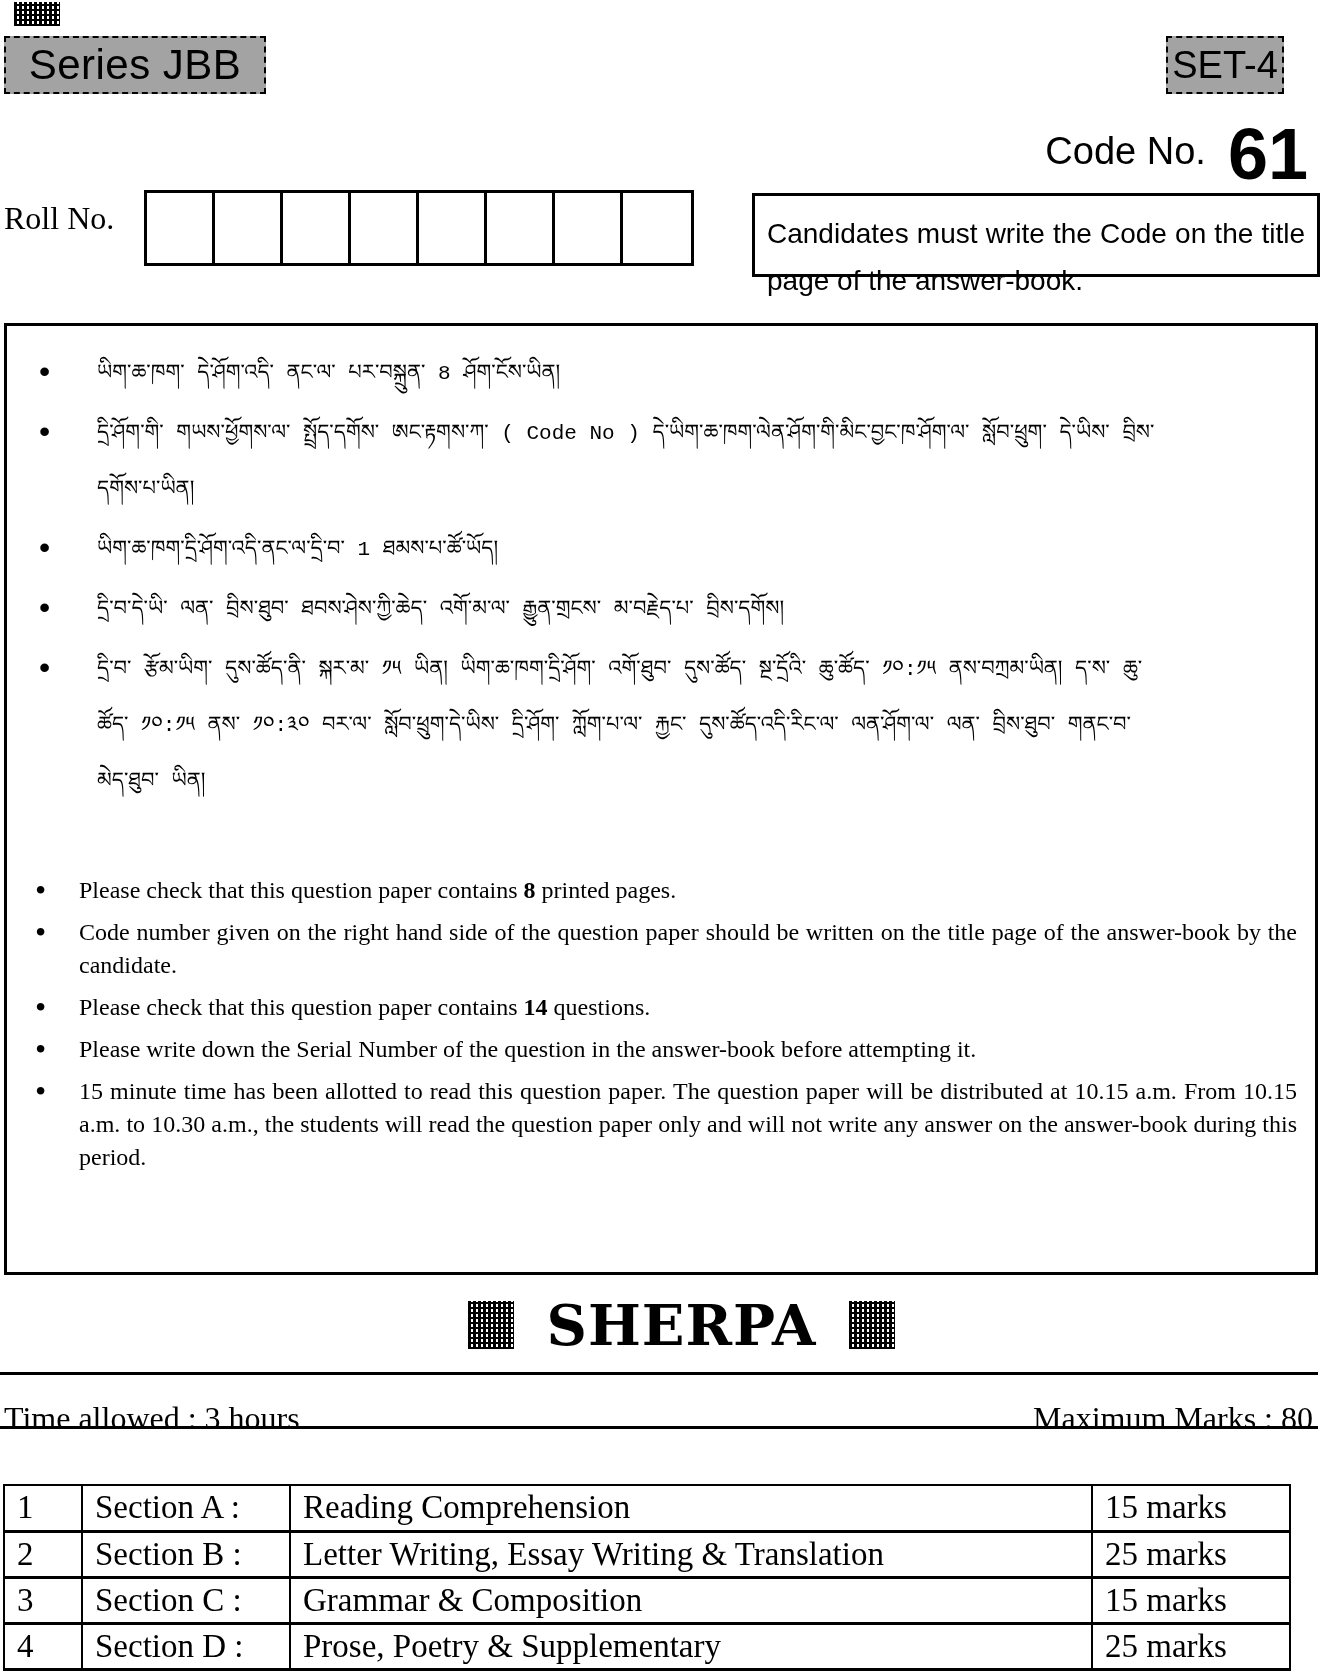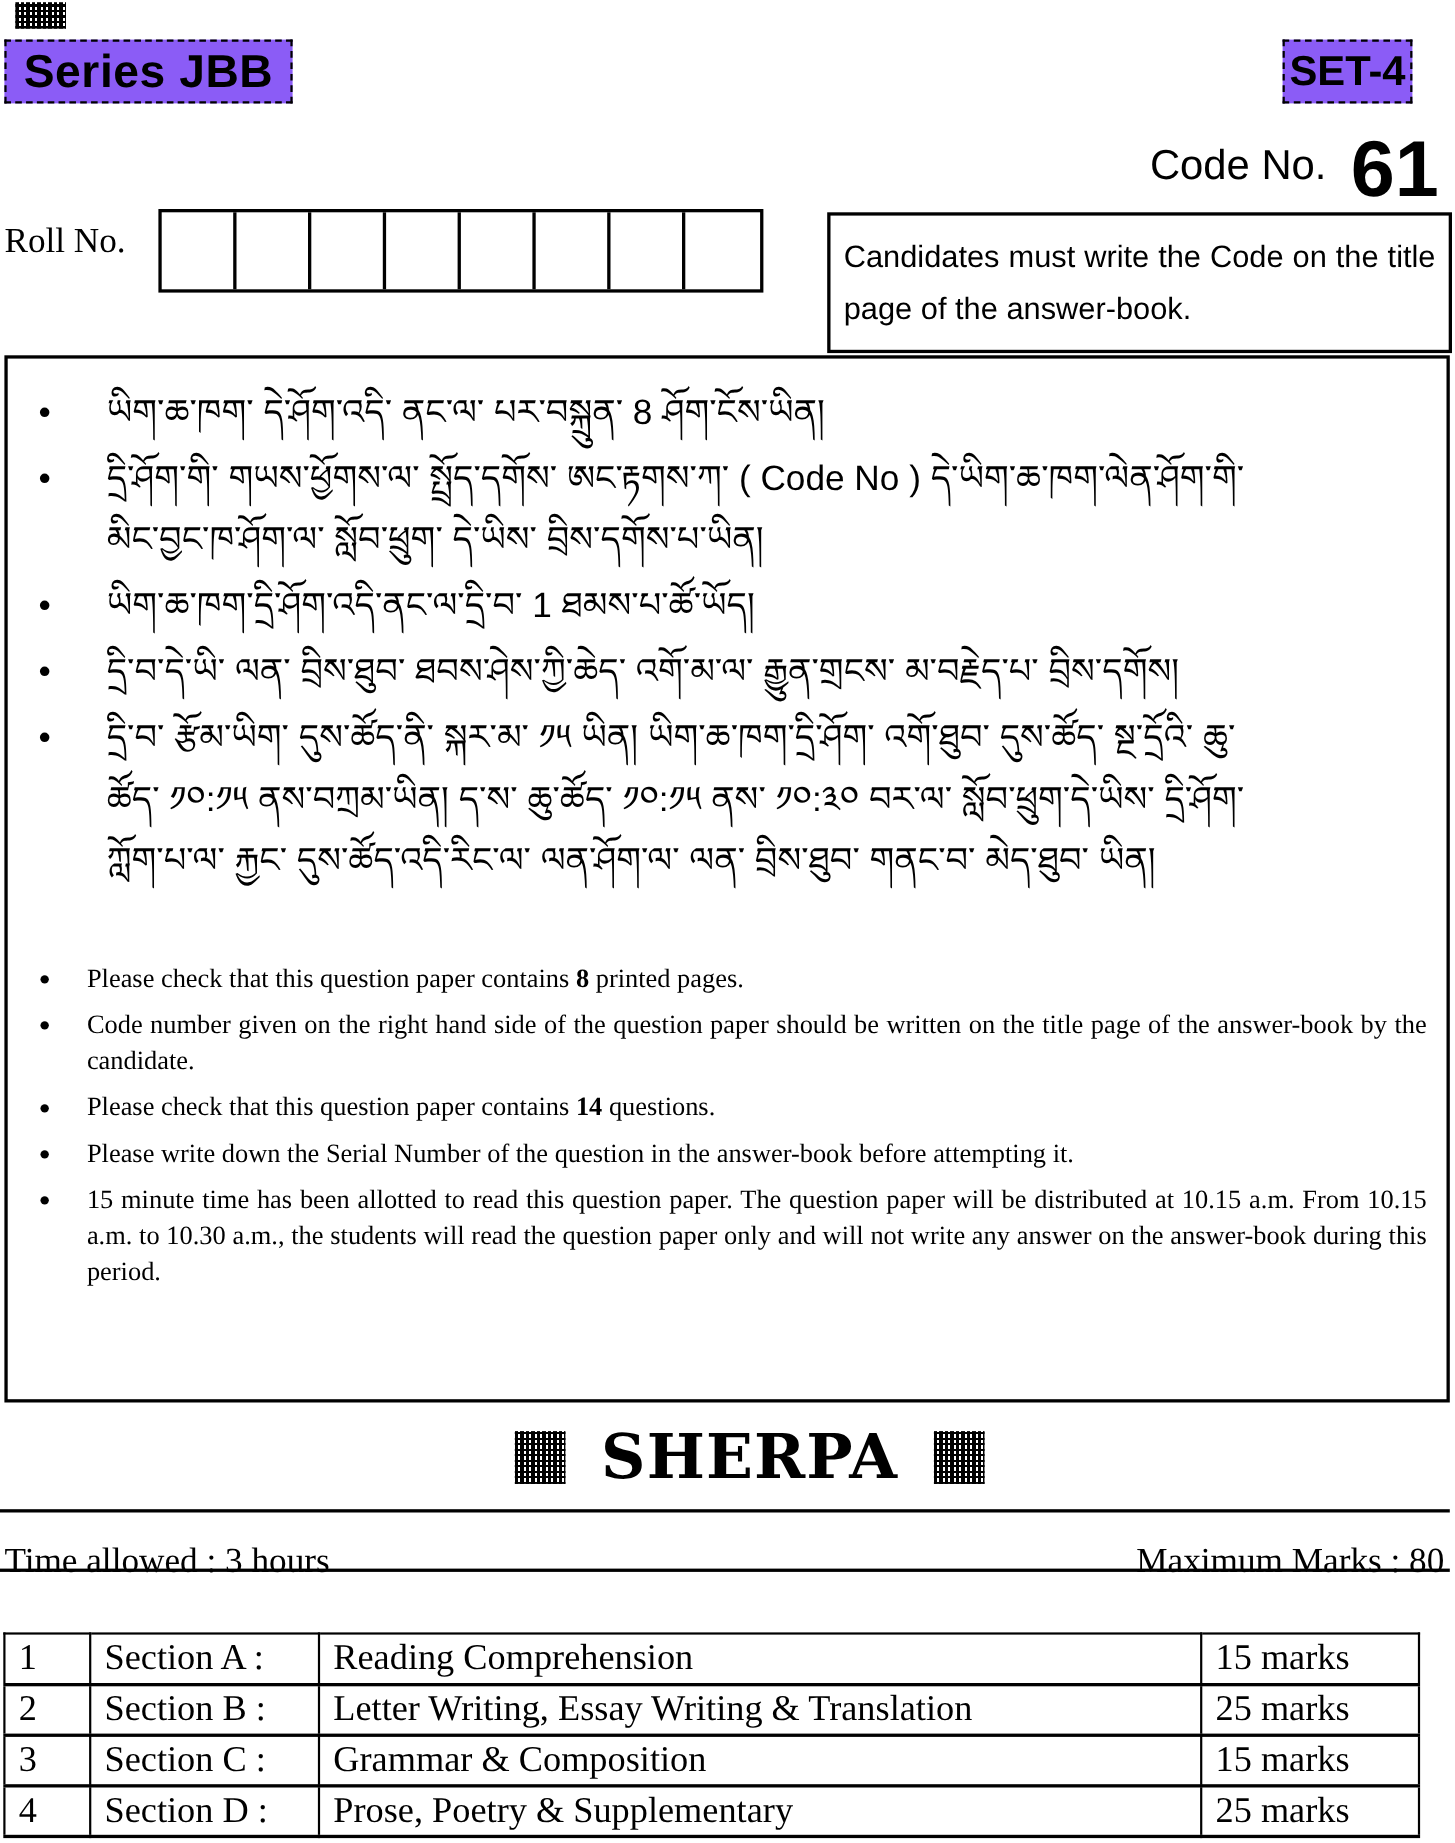--- a/index.html
+++ b/index.html
@@ -5,40 +5,40 @@
   * { box-sizing: border-box; margin: 0; padding: 0; }
   html, body { width: 1323px; height: 1675px; background: #ffffff; overflow: hidden; }
   body { position: relative; font-family: "DejaVu Serif", serif; color: #000; }
 
   .qr { position: absolute; background:
       repeating-linear-gradient(90deg, #000 0 3px, #fff 3px 5px),
       repeating-linear-gradient(0deg, #000 0 2px, #fff 2px 5px);
       background-blend-mode: multiply; }
   .qr-top { left: 14px; top: 2px; width: 46px; height: 24px; }
 
-  .dashed-box { position: absolute; border: 2px dashed #000; background: #8b5cf6;
-      font-family: "Liberation Sans", sans-serif; font-weight: bold; display: flex; align-items: center; justify-content: center; }
+  .dashed-box { position: absolute; border: 2px dashed #000; background: #a3a3a3;
+      font-family: "Liberation Sans", sans-serif; font-weight: normal; display: flex; align-items: center; justify-content: center; }
   .series-box { left: 4px; top: 36px; width: 262px; height: 58px; font-size: 42px; letter-spacing: 0.5px; }
   .set-box { left: 1166px; top: 36px; width: 118px; height: 58px; font-size: 38px; }
 
   .code-no { position: absolute; right: 15px; top: 118px; font-family: "Liberation Sans", sans-serif; display: flex; align-items: center; gap: 22px; }
   .code-no .label { font-size: 38px; padding-bottom: 6px; }
   .code-no .num { font-size: 72px; font-weight: bold; line-height: 1; }
 
   .roll-label { position: absolute; left: 4px; top: 200px; font-size: 32px; font-family: "Liberation Serif", serif; }
   .roll-boxes { position: absolute; left: 144px; top: 190px; display: flex; border: 3px solid #000; height: 76px; }
   .roll-cell { width: 68px; height: 100%; border-right: 3px solid #000; }
   .roll-cell:last-child { border-right: none; }
 
-  .code-note { position: absolute; left: 752px; top: 193px; width: 568px; height: 128px; border: 3px solid #000;
+  .code-note { position: absolute; left: 752px; top: 193px; width: 568px; height: 84px; border: 3px solid #000;
       font-family: "Liberation Sans", sans-serif; font-size: 28px; line-height: 47px; padding: 14px 12px 0 12px; text-align: justify; }
 
   .instr-box { position: absolute; left: 4px; top: 323px; width: 1314px; height: 952px; border: 3px solid #000; }
   .tib-list { list-style: none; position: absolute; left: 18px; top: 20px; width: 1130px; }
-  .tib-item { position: relative; padding-left: 72px; font-size: 32px; line-height: 56px; margin-bottom: 4px; font-family: Liberation Sans, sans-serif; }
+  .tib-item { position: relative; padding-left: 72px; font-size: 21px; line-height: 56px; margin-bottom: 4px; font-family: Liberation Mono, monospace; }
   .bullet::before { content: "•"; position: absolute; left: 10px; top: 0; font-size: 32px; }
 
   .en-list { list-style: none; position: absolute; left: 18px; top: 548px; width: 1272px; }
   .en-item { position: relative; padding-left: 54px; font-family: "Liberation Serif", serif; font-size: 24px; line-height: 33px; margin-bottom: 9px; text-align: justify; }
   .en-item .b { font-weight: bold; }
 
   .title-row { position: absolute; left: 0; top: 1292px; width: 1323px; display: flex; justify-content: center; align-items: center; gap: 32px; padding-left: 40px; }
   .qr-title { position: static; width: 46px; height: 48px; }
   .subject { font-family: "DejaVu Serif", serif; font-weight: bold; font-size: 56px; letter-spacing: 1px; }
 

